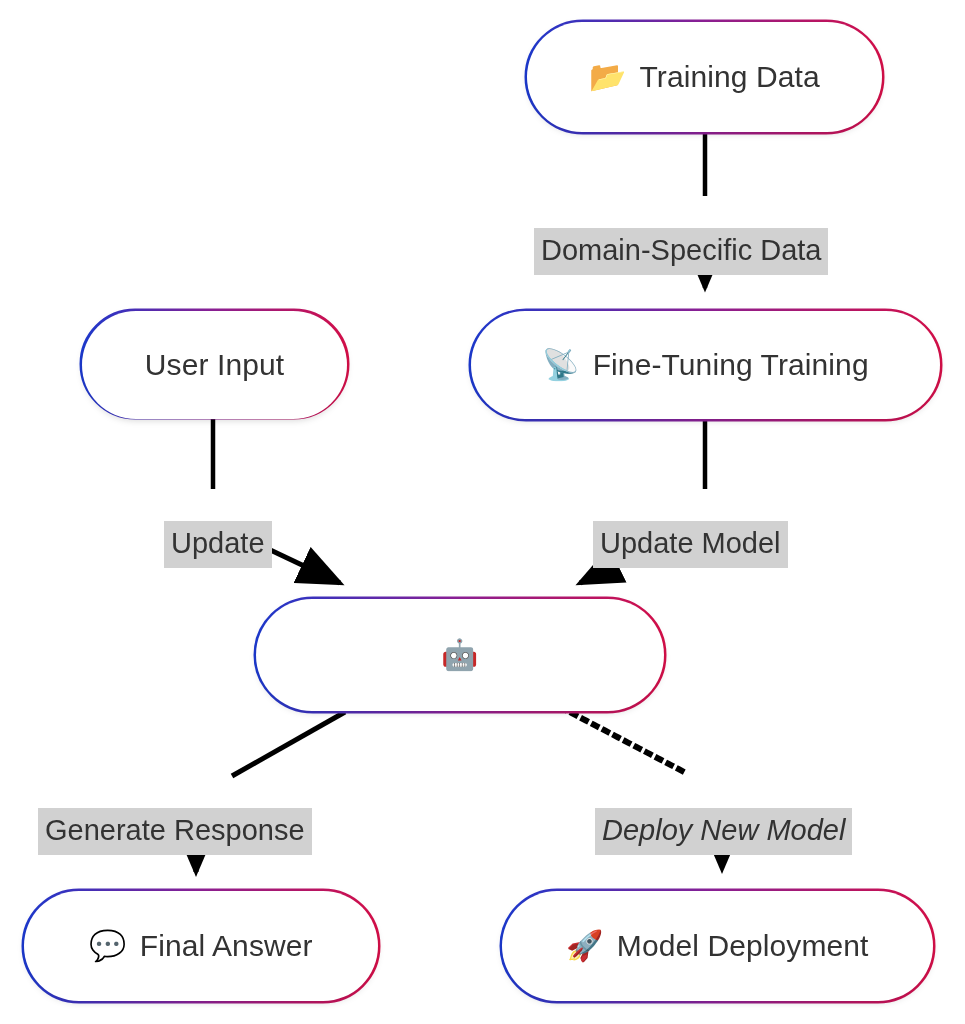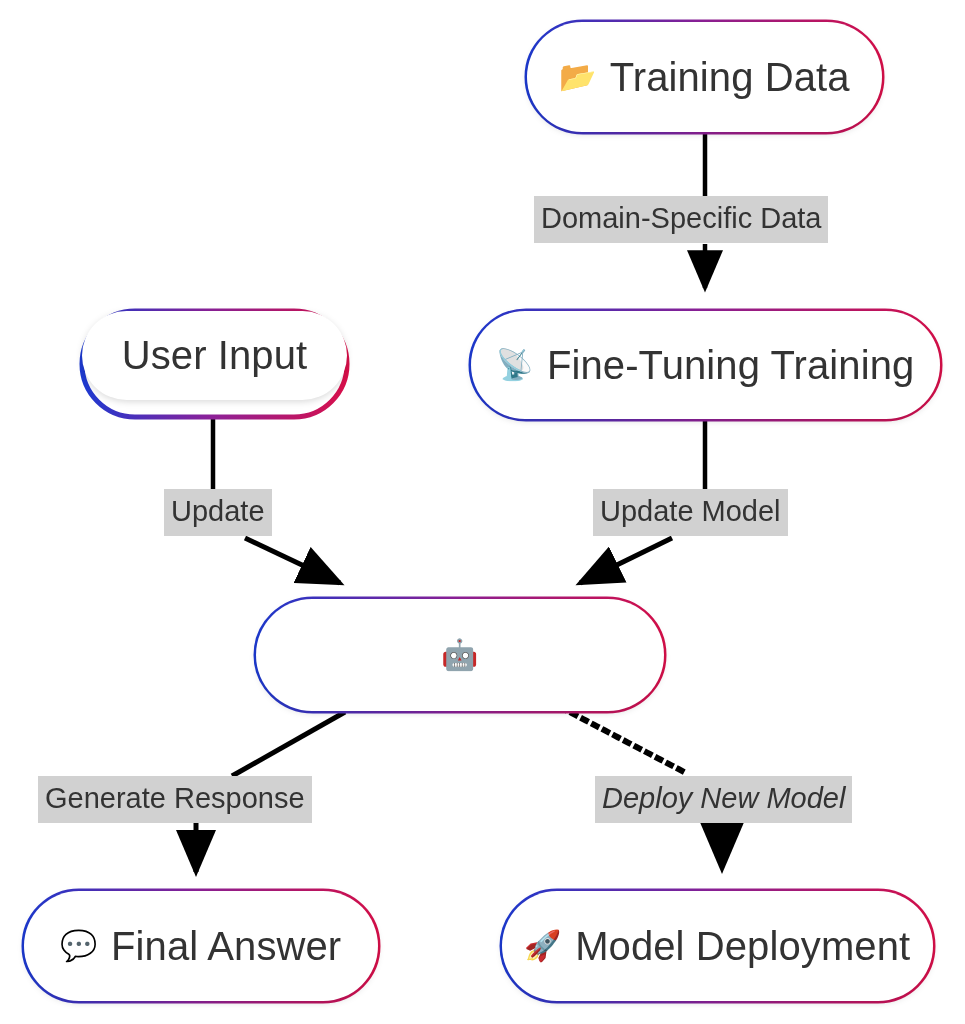--- a/index.html
+++ b/index.html
@@ -49,36 +49,37 @@
     align-items: center;
     justify-content: center;
     gap: 13px;
   }
   .node-emoji {
     font-size: 30px;
     line-height: 1;
     display: inline-block;
   }
   .node-label {
-    font-size: 40px;
+    font-size: 30px;
     color: #333333;
     white-space: nowrap;
     letter-spacing: 0.1px;
   }
 
   
   .edge-label {
     position: absolute;
     background: #d1d1d1;
     color: #333333;
     font-size: 29px;
     line-height: 1.2;
     padding: 5px 7px 7px 7px;
     white-space: nowrap;
     box-sizing: border-box;
+    margin-top: 32px;
   }
 </style>
 </head>
 <body>
 
 <div id="canvas">
 
   <svg id="edges" viewBox="0 0 965 1024">
     <defs>
       <marker id="arrow" markerWidth="10" markerHeight="8" refX="8.4" refY="4" orient="auto" markerUnits="strokeWidth">
@@ -133,21 +134,21 @@
     </div>
   </div>
 
   <div class="node" style="left:471px; top:311px; width:469px; height:108px;">
     <div class="node-inner">
       <span class="node-emoji">📡</span>
       <span class="node-label">Fine-Tuning Training</span>
     </div>
   </div>
 
-  <div class="node" style="left:82px; top:311px; width:265px; height:89px;">
+  <div class="node" style="left:82px; top:311px; width:265px; height:108px;">
     <div class="node-inner">
       <span class="node-label">User Input</span>
     </div>
   </div>
 
   <div class="node" style="left:256px; top:599px; width:408px; height:112px;">
     <div class="node-inner">
       <span class="node-emoji">🤖</span>
     </div>
   </div>

